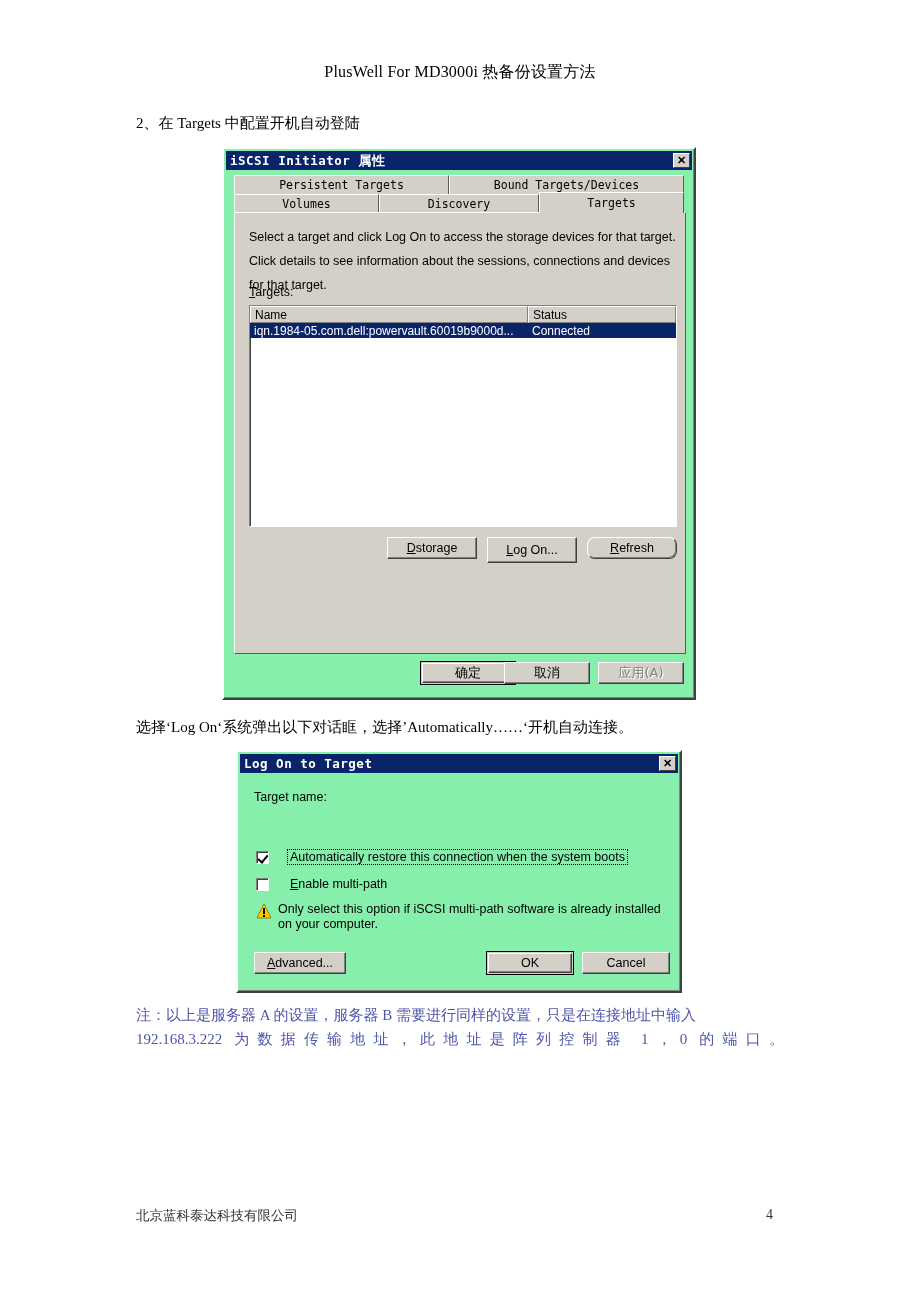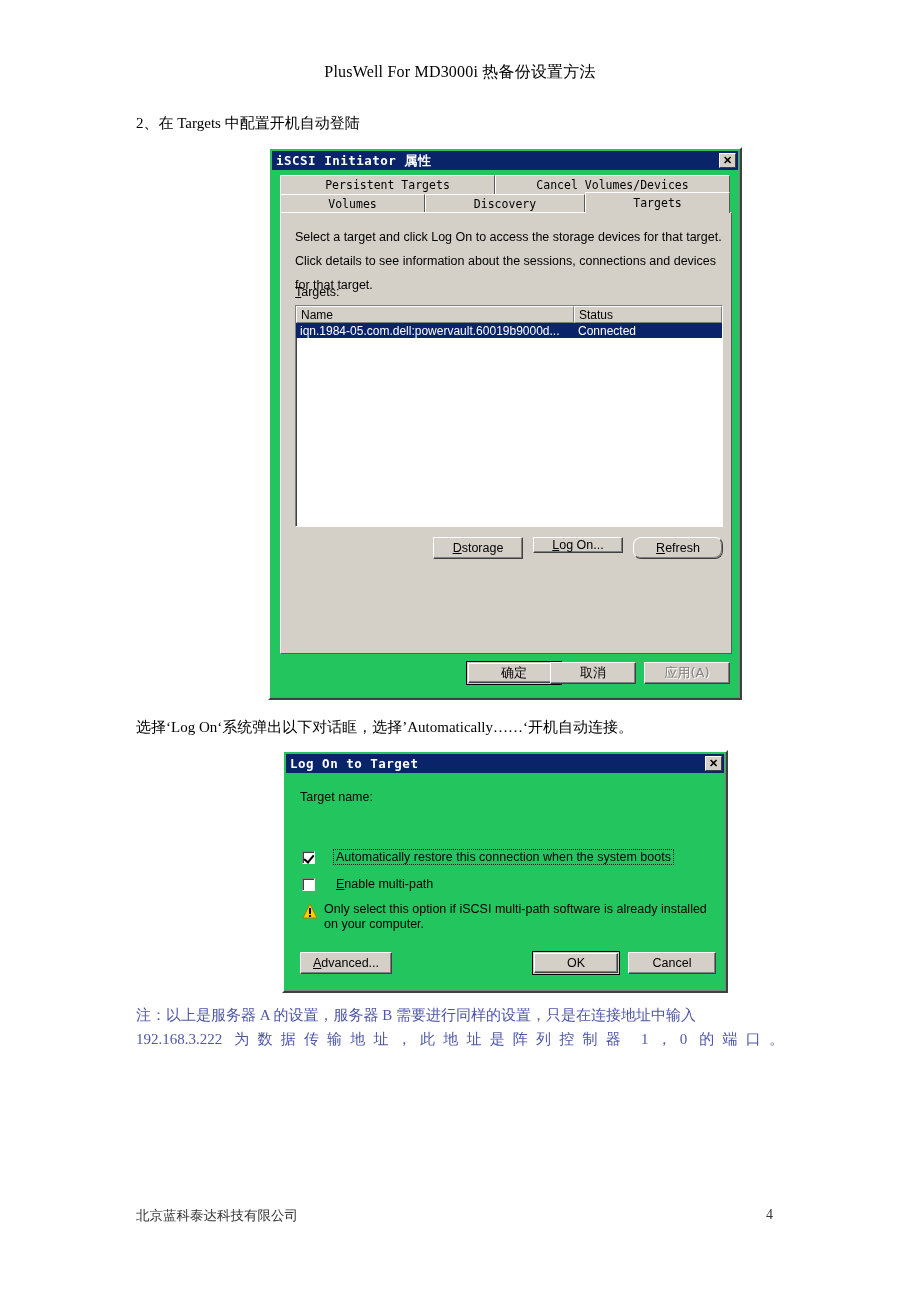--- a/index.html
+++ b/index.html
@@ -70,28 +70,27 @@
     top: 1207px;
     left: 766px;
     font-family: "Liberation Serif", serif;
     font-size: 14px;
     color: #333;
   }
 
   
   .win-dialog {
     position: absolute;
-    background: #22c55e;
+    background: #86efac;
     border-top: 2px solid #ffffff;
     border-left: 2px solid #ffffff;
     border-right: 2px solid #404040;
     border-bottom: 2px solid #404040;
     box-sizing: border-box;
     font-family: "Liberation Sans", sans-serif;
-    margin-left: 46px;
   }
   .win-dialog::after {
     content: "";
     position: absolute;
     left: 0; top: 0; right: 0; bottom: 0;
     border-right: 1px solid #808080;
     border-bottom: 1px solid #808080;
     pointer-events: none;
   }
 
@@ -401,21 +400,21 @@
 <div class="win-dialog" style="left:222px; top:147px; width:474px; height:553px;">
 
   <div class="titlebar">
     <div class="titlebar-text"><span>iSCSI Initiator </span><span class="cjk">属性</span></div>
     <div class="close-btn">✕</div>
   </div>
 
   <div class="tab-strip">
     <div class="tab-row tab-row-top">
       <div class="tab" style="width:215px;">Persistent Targets</div>
-      <div class="tab" style="width:235px;">Cancel Volumes/Devices</div>
+      <div class="tab" style="width:235px;">Bound Targets/Devices</div>
     </div>
     <div class="tab-row tab-row-bottom">
       <div class="tab" style="width:145px;">Volumes</div>
       <div class="tab" style="width:160px;">Discovery</div>
       <div class="tab active" style="width:145px;">Targets</div>
     </div>
   </div>
 
   <div class="tab-page">
     <div class="desc-text">Select a target and click Log On to access the storage devices for that target. Click details to see information about the sessions, connections and devices for that target.</div>
@@ -429,21 +428,21 @@
       </div>
       <div class="lv-row">
         <div class="lv-cell-name">iqn.1984-05.com.dell:powervault.60019b9000d...</div>
         <div class="lv-cell-status">Connected</div>
       </div>
     </div>
 
     <div class="btn" style="left:152px; top:324px; width:90px; height:22px;">
         <span><u>D</u><span>storage</span></span>
       </div>
-    <div class="btn" style="left:252px; top:324px; width:90px; height:16px;">
+    <div class="btn" style="left:252px; top:324px; width:90px; height:26px;">
         <span><u>L</u><span>og On...</span></span>
       </div>
     <div class="btn" style="left:352px; top:324px; width:90px; height:22px;border-radius:8px;">
         <span><u>R</u><span>efresh</span></span>
       </div>
   </div>
 
   <div class="btn cjk default" style="left:196px; top:512px; width:96px; height:24px;">
     <span class="inner">确定</span>
   </div>

